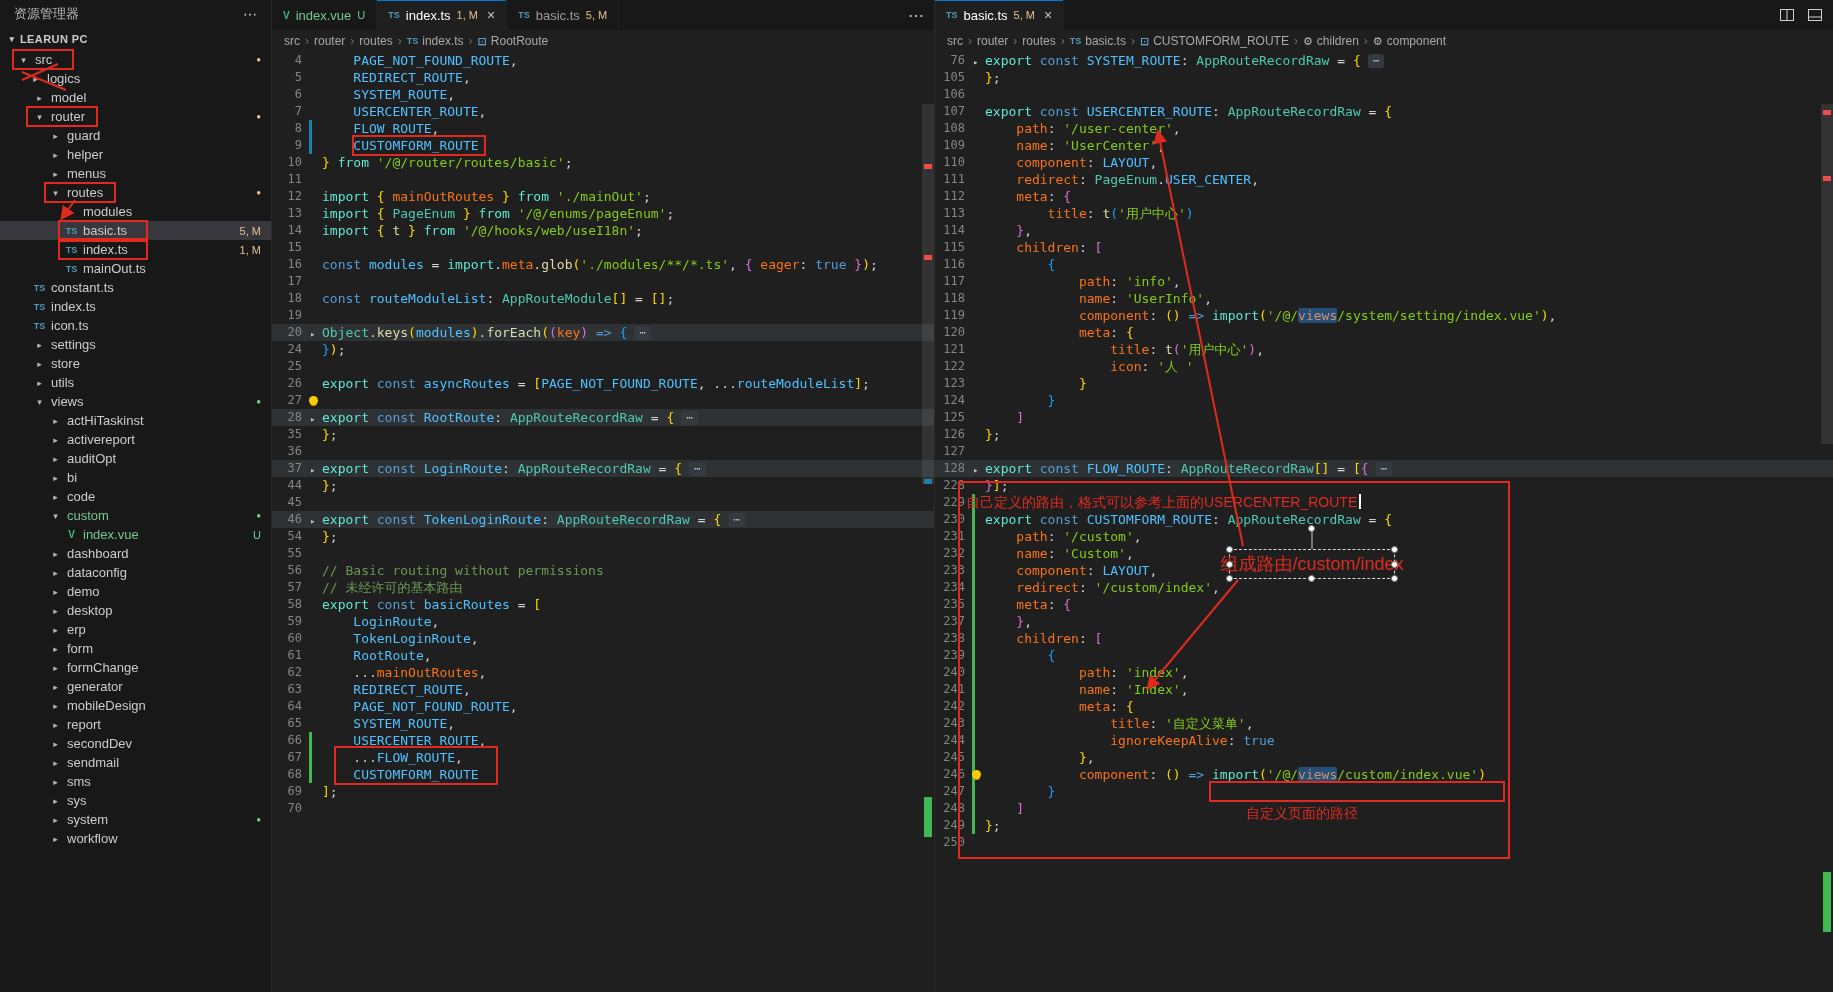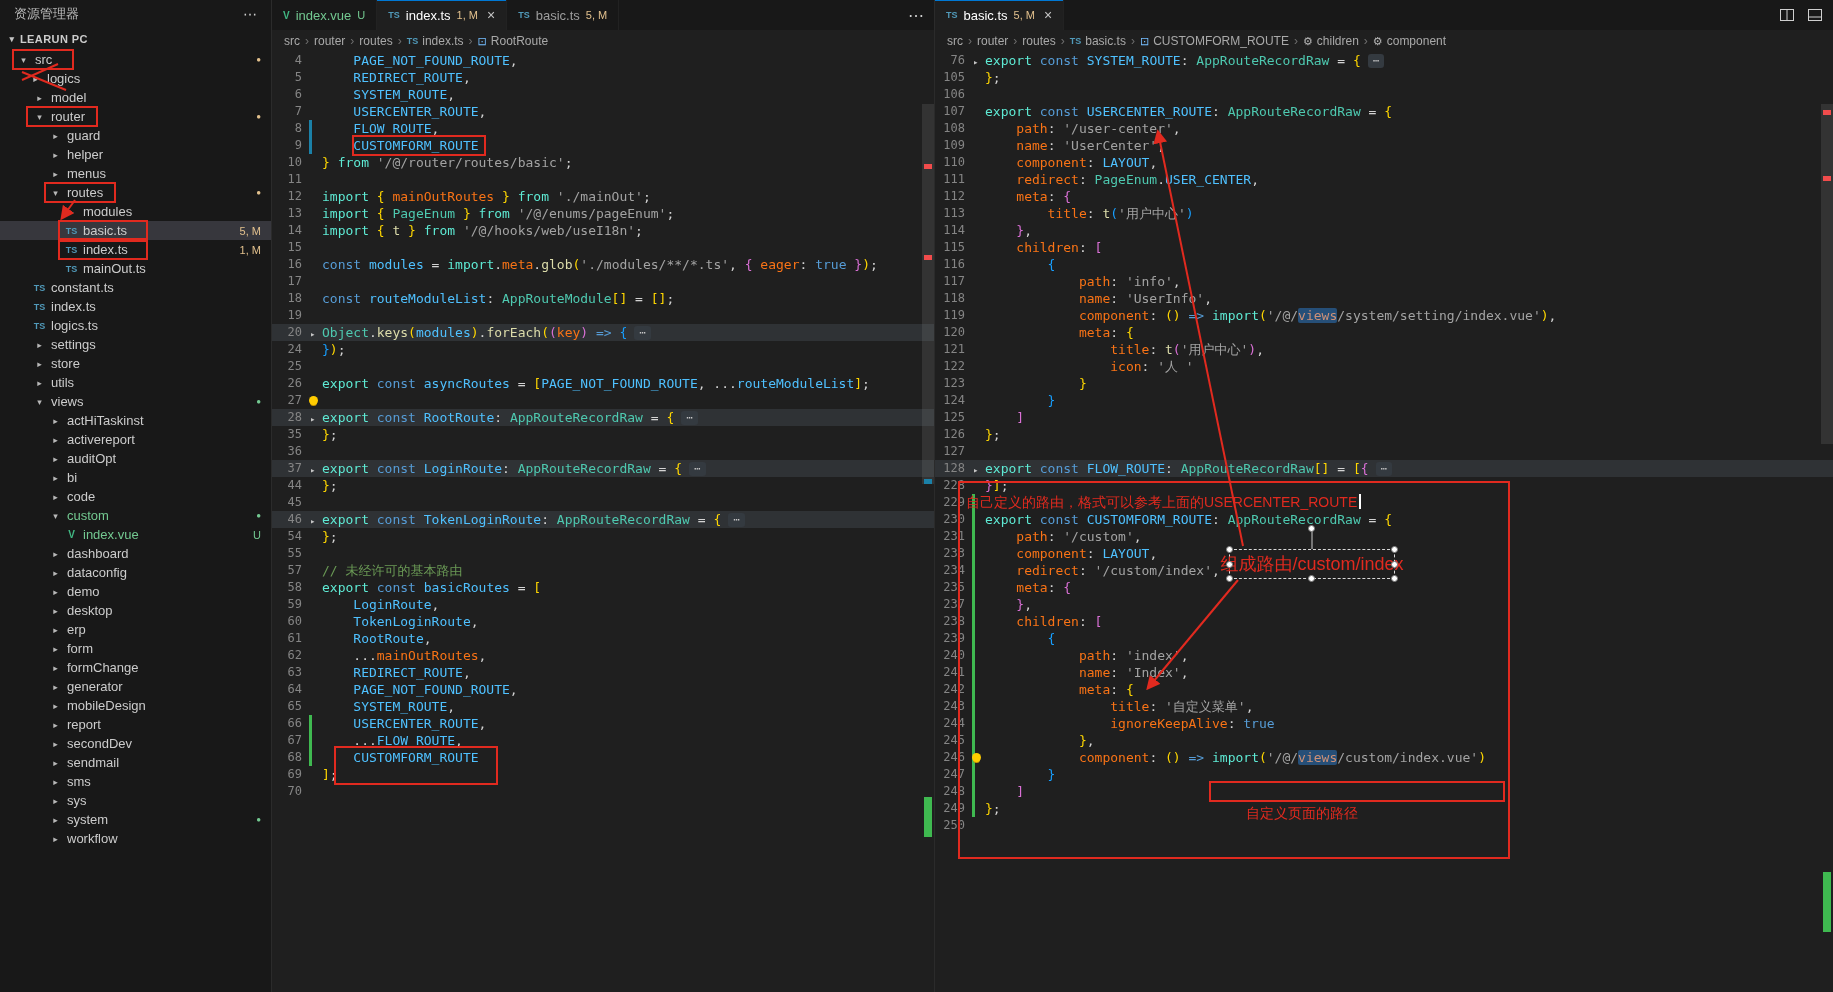--- a/index.html
+++ b/index.html
@@ -54,21 +54,21 @@
   .line{display:flex;height:17px}
   .line.hl{background:rgba(97,108,119,.25)}
   .ln{width:34px;flex:none;text-align:right;padding-right:4px;color:#858585;font-size:12px}
   .deco{width:16px;flex:none;position:relative}
   .gbar{position:absolute;left:3px;top:0;bottom:0;width:3px}
   .gbar.mod{background:var(--bmod)} .gbar.add{background:var(--badd)}
   .fchev{position:absolute;left:4px;top:2px;font-size:9px;color:#c5c5c5}
   .bulb{position:absolute;left:3px;top:4px;width:9px;height:9px;border-radius:50%;background:#fc0;box-shadow:0 2px 0 -1px #c90}
   .txt{white-space:pre}
   .tk-k{color:#5eead4}.tk-d{color:#569cd6}.tk-t{color:#4ec9b0}.tk-v{color:#f97316}
-  .tk-c{color:#4fc1ff}.tk-s{color:#a3a3a3}.tk-f{color:#dcdcaa}.tk-m{color:#6a9955}
+  .tk-c{color:#4fc1ff}.tk-s{color:#84cc16}.tk-f{color:#dcdcaa}.tk-m{color:#6a9955}
   .tk-p{color:#d4d4d4}.tk-b1{color:#ffd700}.tk-b2{color:#da70d6}.tk-b3{color:#179fff}
   .tk-shl{color:#ce9178;background:var(--wordhl);border-radius:2px}
   .foldbadge{display:inline-block;margin-left:7px;padding:0 5px;border-radius:3px;background:#343a40;color:#c6c6c6;font-size:11px;line-height:14px;vertical-align:1px}
 
   
   .ruler{position:absolute;right:0;top:52px;bottom:0;width:12px}
   .rmark{position:absolute;right:2px;width:8px;height:5px;display:block}
   .thumb{position:absolute;right:0;width:12px;background:rgba(121,121,121,.22)}
 
   
@@ -152,21 +152,21 @@
         <div class="trow" style="padding-left: 32px;">
           <span class="lead fic ts">TS</span>
           <span class="tlabel">constant.ts</span>
         </div>
         <div class="trow" style="padding-left: 32px;">
           <span class="lead fic ts">TS</span>
           <span class="tlabel">index.ts</span>
         </div>
         <div class="trow" style="padding-left: 32px;">
           <span class="lead fic ts">TS</span>
-          <span class="tlabel">logics.ts</span>
+          <span class="tlabel">icon.ts</span>
         </div>
         <div class="trow" style="padding-left: 32px;">
           <span class="lead chev">▸</span>
           <span class="tlabel">settings</span>
         </div>
         <div class="trow" style="padding-left: 32px;">
           <span class="lead chev">▸</span>
           <span class="tlabel">store</span>
         </div>
         <div class="trow" style="padding-left: 32px;">
@@ -481,20 +481,25 @@
           </div>
           <div class="line">
             <span class="ln">54</span>
             <span class="deco"></span>
             <span class="txt"><span class="tk-b1">}</span><span class="tk-p">;</span></span>
           </div>
           <div class="line">
             <span class="ln">55</span>
             <span class="deco"></span>
             <span class="txt"></span>
+          </div>
+          <div class="line">
+            <span class="ln">56</span>
+            <span class="deco"></span>
+            <span class="txt"><span class="tk-m">// Basic routing without permissions</span></span>
           </div>
           <div class="line">
             <span class="ln">57</span>
             <span class="deco"></span>
             <span class="txt"><span class="tk-m">// 未经许可的基本路由</span></span>
           </div>
           <div class="line">
             <span class="ln">58</span>
             <span class="deco"></span>
             <span class="txt"><span class="tk-k">export</span><span class="tk-p"> </span><span class="tk-d">const</span><span class="tk-p"> </span><span class="tk-c">basicRoutes</span><span class="tk-p"> = </span><span class="tk-b1">[</span></span>
@@ -776,20 +781,27 @@
               <span class="gbar add"></span>
             </span>
             <span class="txt"><span class="tk-k">export</span><span class="tk-p"> </span><span class="tk-d">const</span><span class="tk-p"> </span><span class="tk-c">CUSTOMFORM_ROUTE</span><span class="tk-p">: </span><span class="tk-t">AppRouteRecordRaw</span><span class="tk-p"> = </span><span class="tk-b1">{</span></span>
           </div>
           <div class="line">
             <span class="ln">231</span>
             <span class="deco">
               <span class="gbar add"></span>
             </span>
             <span class="txt"><span class="tk-v">    path</span><span class="tk-p">: </span><span class="tk-s">'/custom'</span><span class="tk-p">,</span></span>
+          </div>
+          <div class="line">
+            <span class="ln">232</span>
+            <span class="deco">
+              <span class="gbar add"></span>
+            </span>
+            <span class="txt"><span class="tk-v">    name</span><span class="tk-p">: </span><span class="tk-s">'Custom'</span><span class="tk-p">,</span></span>
           </div>
           <div class="line">
             <span class="ln">233</span>
             <span class="deco">
               <span class="gbar add"></span>
             </span>
             <span class="txt"><span class="tk-v">    component</span><span class="tk-p">: </span><span class="tk-c">LAYOUT</span><span class="tk-p">,</span></span>
           </div>
           <div class="line">
             <span class="ln">234</span>

